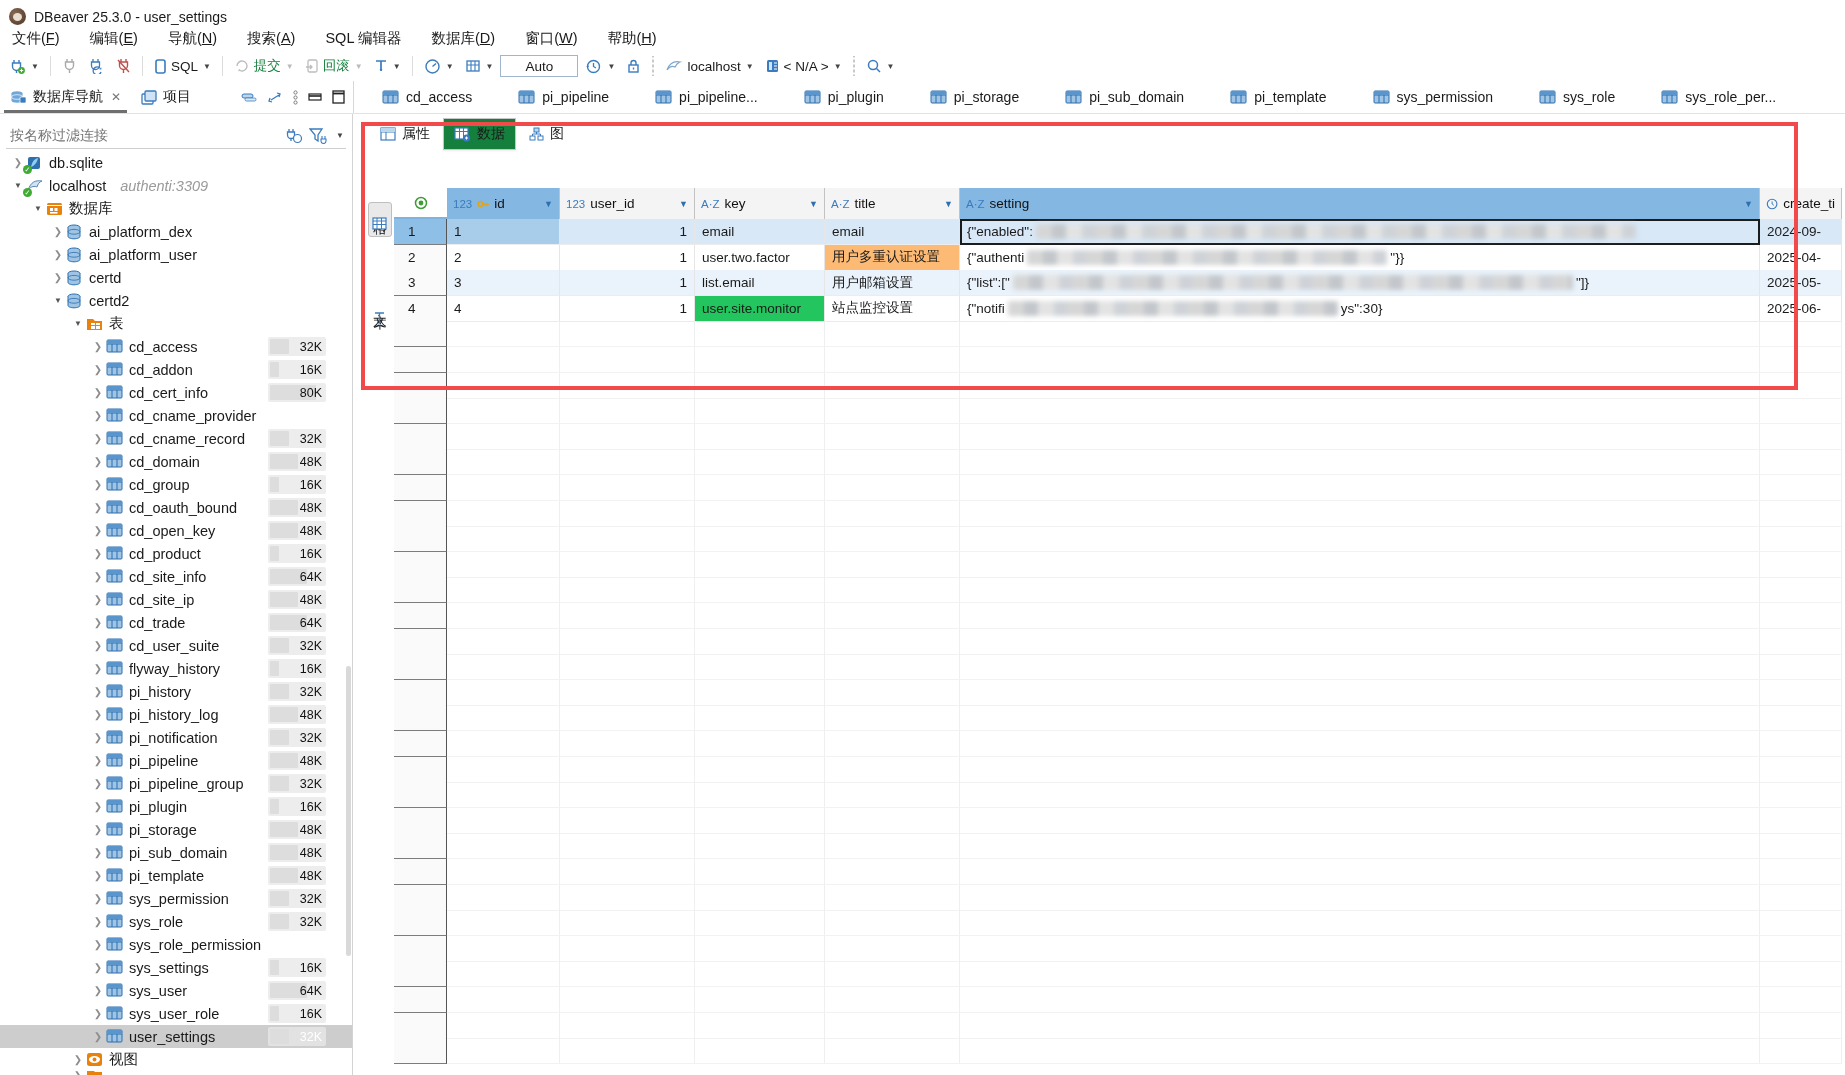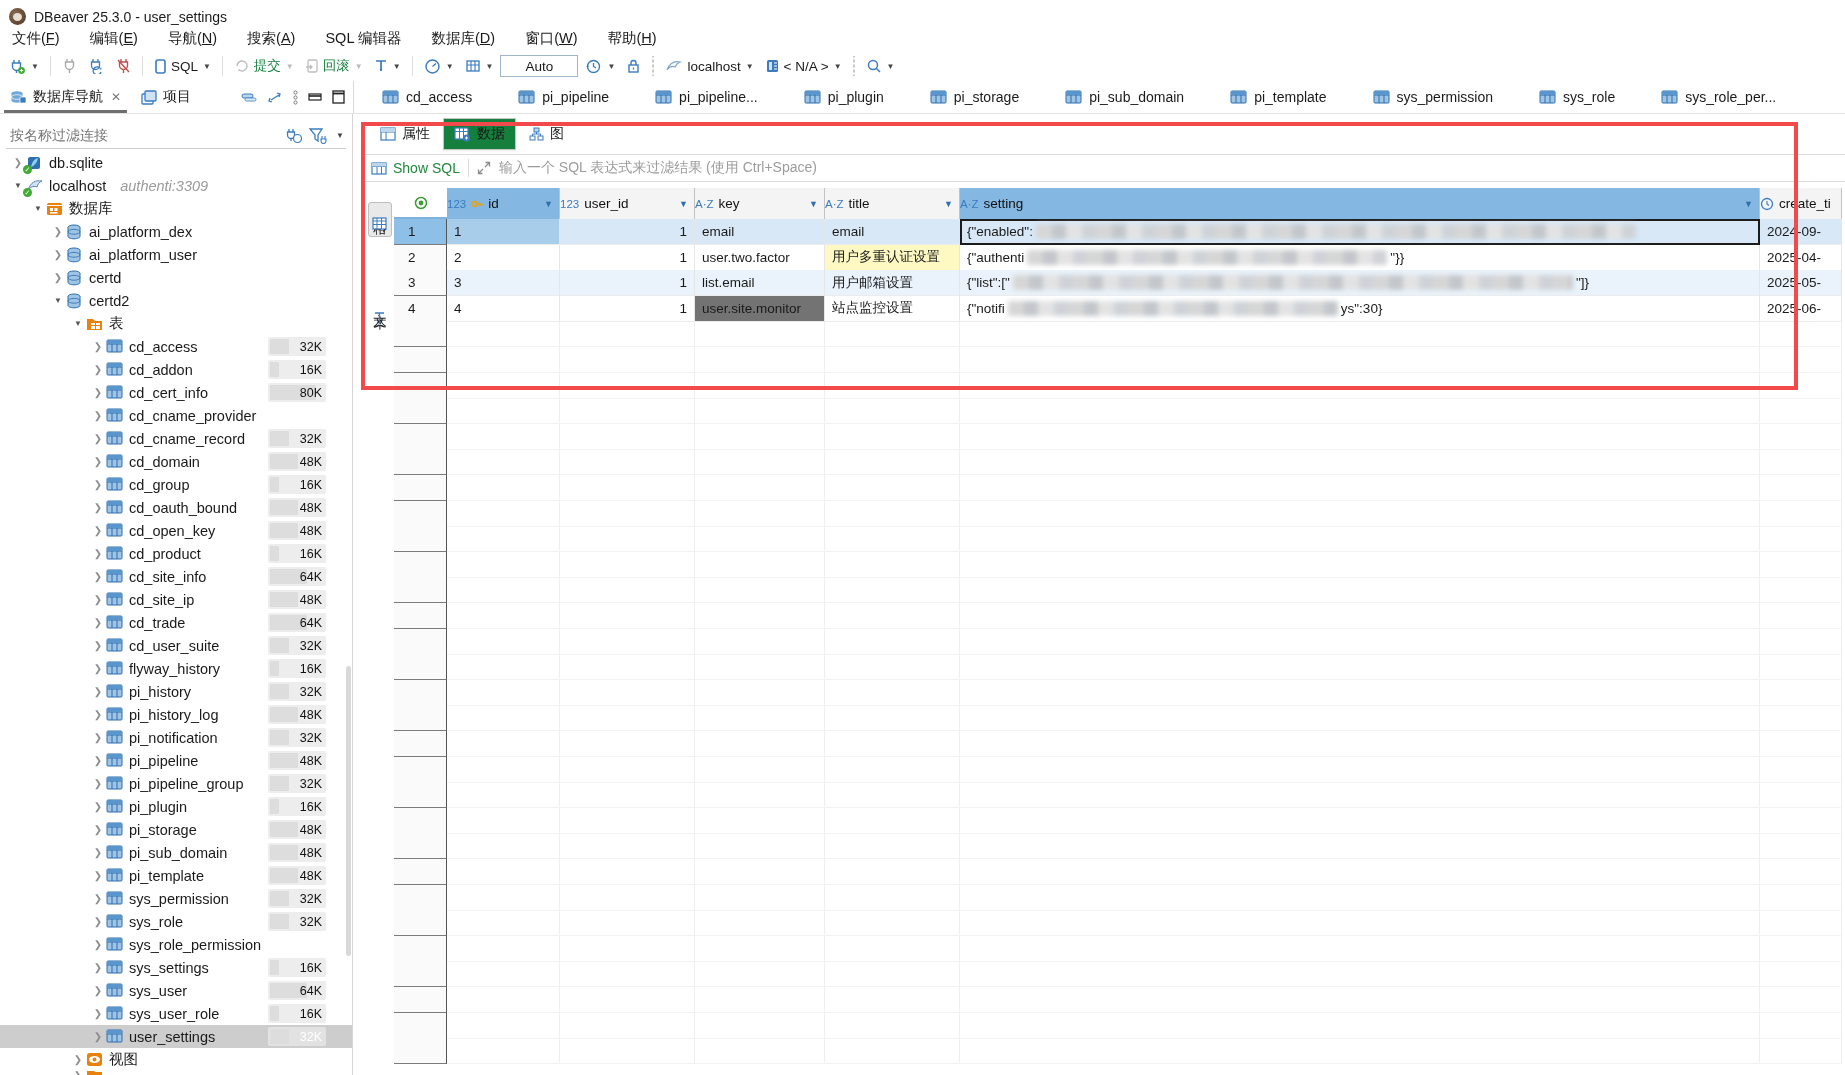--- a/index.html
+++ b/index.html
@@ -56,21 +56,21 @@
   .fb-sep { width:1px; height:18px; background:#d9d9d9; }
   .fb-placeholder { color:#9c9c9c; }
   .grid { position:absolute; left:0; top:74px; right:0; bottom:0; }
   .vstrip { position:absolute; left:0; top:14px; width:29px; bottom:0; display:flex; flex-direction:column; align-items:center; }
   .vbtn { display:flex; flex-direction:column; align-items:center; gap:4px; padding:6px 2px; border-radius:3px; }
   .vbtn.pressed { background:#e9e9e9; border:1px solid #bfbfbf; }
   .vtext { writing-mode:vertical-rl; font-size:13.5px; letter-spacing:2px; }
   .grid-inner { position:absolute; left:29px; top:0; right:0; bottom:0; }
   .hdr-row { position:absolute; top:0; height:31px; display:flex; }
   .corner { width:53px; flex:none; display:flex; align-items:center; justify-content:center; border-bottom:2px solid #7fb2dd; }
-  .hcell { flex:none; display:flex; align-items:center; gap:5px; padding:0 0; border-right:1px solid #c2c2c2; background:#f4f4f4; font-size:13.5px; position:relative; }
+  .hcell { flex:none; display:flex; align-items:center; gap:5px; padding:0 6px; border-right:1px solid #c2c2c2; background:#f4f4f4; font-size:13.5px; position:relative; }
   .hcell.sel { background:#84b7e2; }
   .htype { color:#3a7cbf; font-size:11.5px; }
   .hname { color:#111; }
   .harrow { position:absolute; right:6px; color:#2d6faf; font-size:9px; }
   .rows { position:absolute; left:0; top:31px; right:0; bottom:0; }
   .grow { position:absolute; left:0; right:0; height:26px; display:flex; }
   .rnum { width:53px; flex:none; background:#fafafa; border-bottom:1px solid #7c7c7c; border-right:1px solid #555; font-size:13.5px; display:flex; align-items:center; padding-left:14px; }
   .rnum.selhdr { background:#8ebfe6; }
   .cell { flex:none; border-right:1px solid #e6e6e6; border-bottom:1px solid #ececec; font-size:13.5px; display:flex; align-items:center; padding:0 7px; overflow:hidden; white-space:nowrap; }
   .cell.num { justify-content:flex-end; }
@@ -977,35 +977,20 @@
       <svg width="15" height="15" viewBox="0 0 15 15">
           <rect x="5" y="1" width="5" height="4" fill="#bcd6ec" stroke="#3a7cbf"></rect>
           <rect x="1" y="9" width="5" height="4" fill="#fff" stroke="#3a7cbf"></rect>
           <rect x="9" y="9" width="5" height="4" fill="#fff" stroke="#3a7cbf"></rect>
           <path d="M7.5 5v2M3.5 9V7h8v2" fill="none" stroke="#3a7cbf"></path>
         </svg>
       <span>图</span>
     </div>
   </div>
 
-  <div class="filter-bar">
-    <span class="show-sql">
-      <svg width="16" height="13" viewBox="0 0 16 13">
-          <rect x="1" y="1" width="14" height="11" fill="#fff" stroke="#3a7cbf" stroke-width="1.2"></rect>
-          <path d="M1 4.5h14M6 1v11M10.5 1v11" stroke="#3a7cbf" stroke-width="1"></path>
-          <rect x="1" y="1" width="14" height="3.5" fill="#bcd6ec"></rect>
-        </svg>
-      <span>Show SQL</span>
-    </span>
-    <span class="fb-sep"></span>
-    <svg width="14" height="14" viewBox="0 0 14 14">
-        <path d="M8.5 1.5h4v4M5.5 12.5h-4v-4M12.5 1.5L8 6M1.5 12.5L6 8" fill="none" stroke="#8b8b8b" stroke-width="1.3"></path>
-      </svg>
-    <span class="fb-placeholder">输入一个 SQL 表达式来过滤结果 (使用 Ctrl+Space)</span>
-  </div>
 
   <div class="grid">
     <div class="vstrip">
       <div class="vbtn pressed">
         <span class="vtext">网格</span>
         <svg width="15" height="13" viewBox="0 0 15 13">
             <rect x="1" y="1" width="13" height="11" fill="#fff" stroke="#3a7cbf" stroke-width="1.2"></rect>
             <path d="M1 4h13M1 7.5h13M5 1v11M9.5 1v11" stroke="#3a7cbf" stroke-width="1"></path>
           </svg>
       </div>
@@ -1074,21 +1059,21 @@
               <span class="blur-block" style="width: 600px;"></span>
               <span style="flex: 0 0 auto;"></span>
             </div>
             <div class="cell " style="width: 82px; background: rgb(216, 232, 247);">2024-09-</div>
           </div>
           <div class="grow" style="top: 25.6px;">
             <div class="rnum">2</div>
             <div class="cell numleft" style="width: 113px; background: rgb(255, 255, 255);">2</div>
             <div class="cell num" style="width: 135px; background: rgb(255, 255, 255);">1</div>
             <div class="cell " style="width: 130px; background: rgb(255, 255, 255);">user.two.factor</div>
-            <div class="cell " style="width: 135px; background: #fef9c3;">用户多重认证设置</div>
+            <div class="cell " style="width: 135px; background: #fdba74;">用户多重认证设置</div>
             <div class="cell " style="width: 800px; background: rgb(255, 255, 255);">
               <span style="flex: 0 0 auto;">{"authenti</span>
               <span class="blur-block" style="width: 360px;"></span>
               <span style="flex: 0 0 auto;">"}}</span>
             </div>
             <div class="cell " style="width: 82px; background: rgb(255, 255, 255);">2025-04-</div>
           </div>
           <div class="grow" style="top: 51.2px;">
             <div class="rnum">3</div>
             <div class="cell numleft" style="width: 113px; background: rgb(234, 243, 251);">3</div>
@@ -1099,21 +1084,21 @@
               <span style="flex: 0 0 auto;">{"list":["</span>
               <span class="blur-block" style="width: 560px;"></span>
               <span style="flex: 0 0 auto;">"]}</span>
             </div>
             <div class="cell " style="width: 82px; background: rgb(234, 243, 251);">2025-05-</div>
           </div>
           <div class="grow" style="top: 76.8px;">
             <div class="rnum">4</div>
             <div class="cell numleft" style="width: 113px; background: rgb(255, 255, 255);">4</div>
             <div class="cell num" style="width: 135px; background: rgb(255, 255, 255);">1</div>
-            <div class="cell " style="width: 130px; background: #737373;">user.site.monitor</div>
+            <div class="cell " style="width: 130px; background: #22c55e;">user.site.monitor</div>
             <div class="cell " style="width: 135px; background: rgb(255, 255, 255);">站点监控设置</div>
             <div class="cell " style="width: 800px; background: rgb(255, 255, 255);">
               <span style="flex: 0 0 auto;">{"notifi</span>
               <span class="blur-block" style="width: 330px;"></span>
               <span style="flex: 0 0 auto;">ys":30}</span>
             </div>
             <div class="cell " style="width: 82px; background: rgb(255, 255, 255);">2025-06-</div>
           </div>
           <div class="grow" style="top: 102.4px;">
             <div class="rnum"></div>

